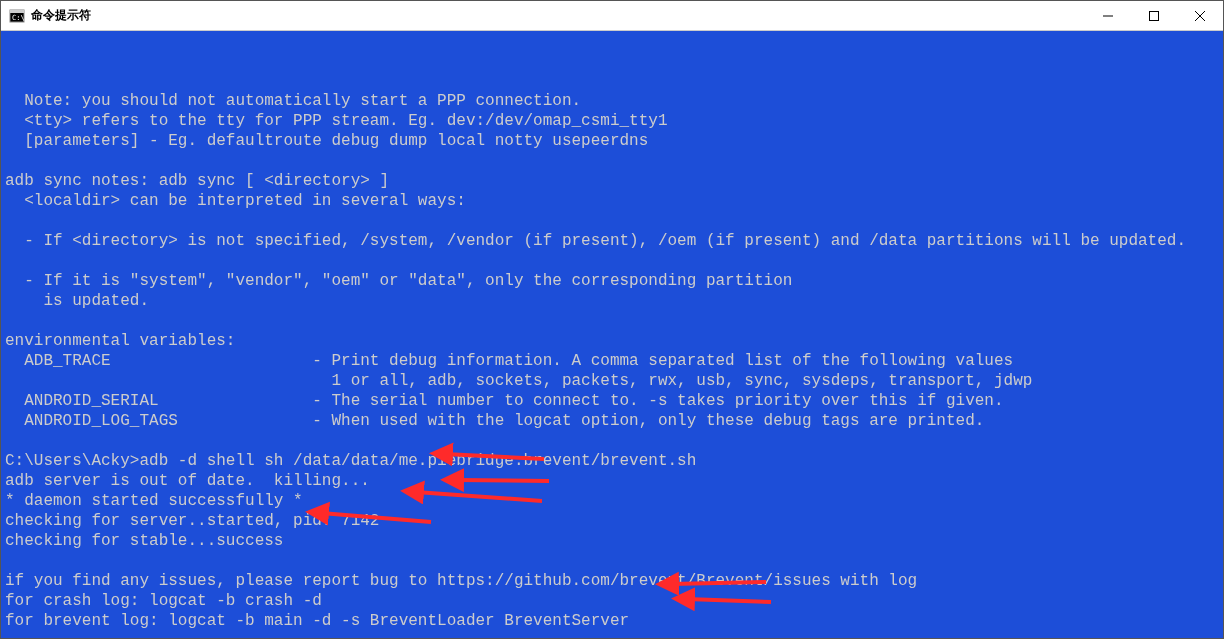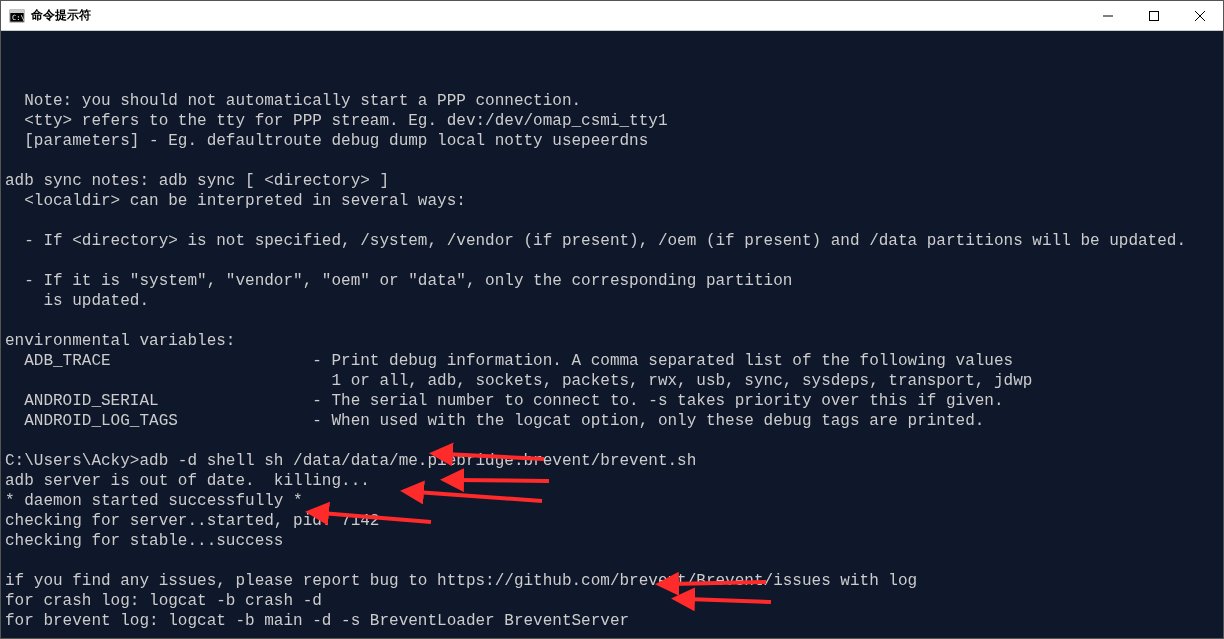--- a/index.html
+++ b/index.html
@@ -45,21 +45,21 @@
   height: 100%;
   display: flex;
   align-items: center;
   justify-content: center;
   font-family: "Segoe UI Symbol", sans-serif;
   font-size: 10px;
   cursor: pointer;
 }
 .terminal {
   flex: 1;
-  background: #0f172a;
+  background: #1d4ed8;
   color: #ccc;
   font-family: "NSimSun", "SimSun", "MS Gothic", "Courier New", monospace;
   font-size: 16px;
   line-height: 20px;
   padding: 0 4px;
   white-space: pre;
   overflow: hidden;
   position: relative;
   letter-spacing: 0px;
 }

